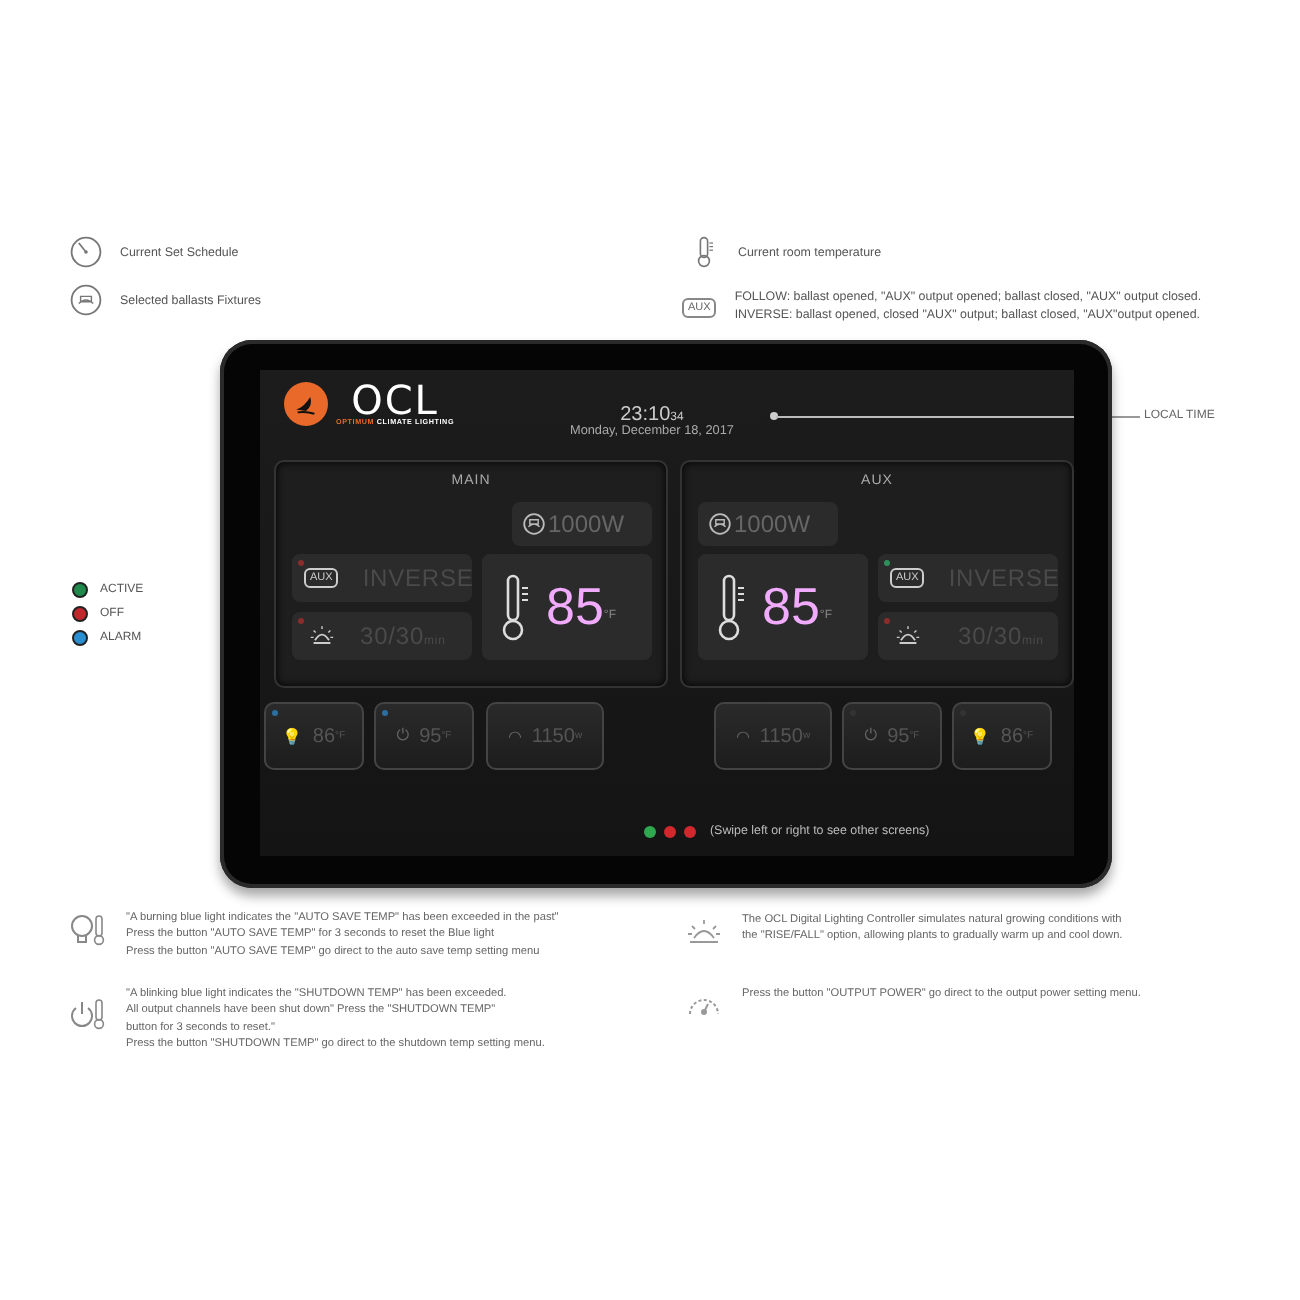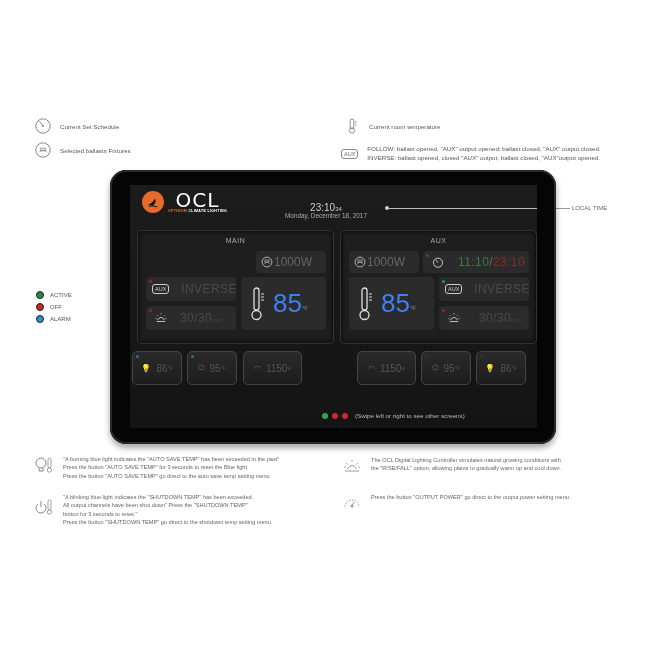--- a/index.html
+++ b/index.html
@@ -35,21 +35,21 @@
   .clock-dot { position: absolute; left: 255px; top: 21px; width: 4px; height: 4px; border-radius: 50%; background: #ccc; }
 
   .panel { position: absolute; top: 45px; width: 197px; height: 114px; background: #1e1e1e; border: 1px solid #333; border-radius: 5px; box-shadow: inset 0 0 4px #000; }
   .panel-title { position: absolute; top: 6px; width: 100%; text-align: center; font-size: 7px; color: #aaa; letter-spacing: 0.5px; }
   .tile { position: absolute; background: #2b2b2b; border-radius: 4px; display: flex; align-items: center; color: #555; }
   .tile .led { position: absolute; left: 3px; top: 3px; width: 3px; height: 3px; border-radius: 50%; }
   .led-green { background: #2f8f5a; } .led-red { background: #8c2d2d; } .led-blue { background: #2b6ea0; }
   .tile-ico { width: 14px; height: 14px; margin-left: 8px; }
   .tile-val { font-size: 12px; font-weight: 300; letter-spacing: 0.4px; }
   .sched-on { color: #3c7a46; } .sched-off { color: #7a2a26; } .sched-sep { color: #666; }
-  .temp-big { font-size: 26px; color: #3b82f6; font-weight: 300; }
+  .temp-big { font-size: 26px; color: #f0abfc; font-weight: 300; }
   .temp-unit { font-size: 6px; color: #888; }
   .watt-val { font-size: 12px; color: #666; }
   .muted { color: #4a4a4a; }
 
   .btn { position: absolute; top: 166px; height: 34px; background: linear-gradient(180deg,#2a2a2a,#1d1d1d); border: 1px solid #444; border-radius: 5px; display: flex; align-items: center; justify-content: center; color: #555; font-size: 10px; }
   .btn .led { position: absolute; left: 3px; top: 3px; width: 3px; height: 3px; border-radius: 50%; }
   .btn small { font-size: 5px; }
 
   .pager { position: absolute; left: 192px; top: 227px; display: flex; align-items: center; }
   .pdot { width: 6px; height: 6px; border-radius: 50%; margin-right: 4px; }
@@ -185,28 +185,20 @@
 
     <div class="panel" style="left:210px;">
       <div class="panel-title">AUX</div>
 
       <div class="tile" style="left:8px;top:20px;width:70px;height:22px;">
         <svg class="tile-ico" style="margin-left:4px;" viewBox="0 0 20 20">
             <circle cx="10" cy="10" r="7" fill="none" stroke="#bbb" stroke-width="1.3"></circle>
             <path d="M6 12 q4 -4 8 0 M7 7 h6 v3 h-6z" fill="none" stroke="#bbb" stroke-width="1"></path>
           </svg>
         <span class="watt-val">1000W</span>
-      </div>
-      <div class="tile" style="left:82px;top:20px;width:106px;height:22px;">
-        <span class="led led-red"></span>
-        <svg class="tile-ico" viewBox="0 0 20 20">
-            <circle cx="10" cy="11" r="6.5" fill="none" stroke="#ccc" stroke-width="1.4"></circle>
-            <line x1="10" y1="11" x2="7" y2="7" stroke="#ccc" stroke-width="1.3"></line>
-          </svg>
-        <span class="tile-val" style="margin-left:auto;margin-right:4px;"><span class="sched-on">11:10</span><span class="sched-sep">/</span><span class="sched-off" style="color:#8c2a26">23:10</span></span>
       </div>
 
       <div class="tile" style="left:8px;top:46px;width:85px;height:53px;">
         <svg style="width:16px;height:36px;margin-left:8px;" viewBox="0 0 16 36">
             <rect x="5" y="2" width="5" height="22" rx="2.5" fill="none" stroke="#ddd" stroke-width="1.3"></rect>
             <circle cx="7.5" cy="29" r="4.5" fill="none" stroke="#ddd" stroke-width="1.3"></circle>
             <line x1="12" y1="8" x2="15" y2="8" stroke="#ddd"></line>
             <line x1="12" y1="11" x2="15" y2="11" stroke="#ddd"></line>
             <line x1="12" y1="14" x2="15" y2="14" stroke="#ddd"></line>
           </svg>

